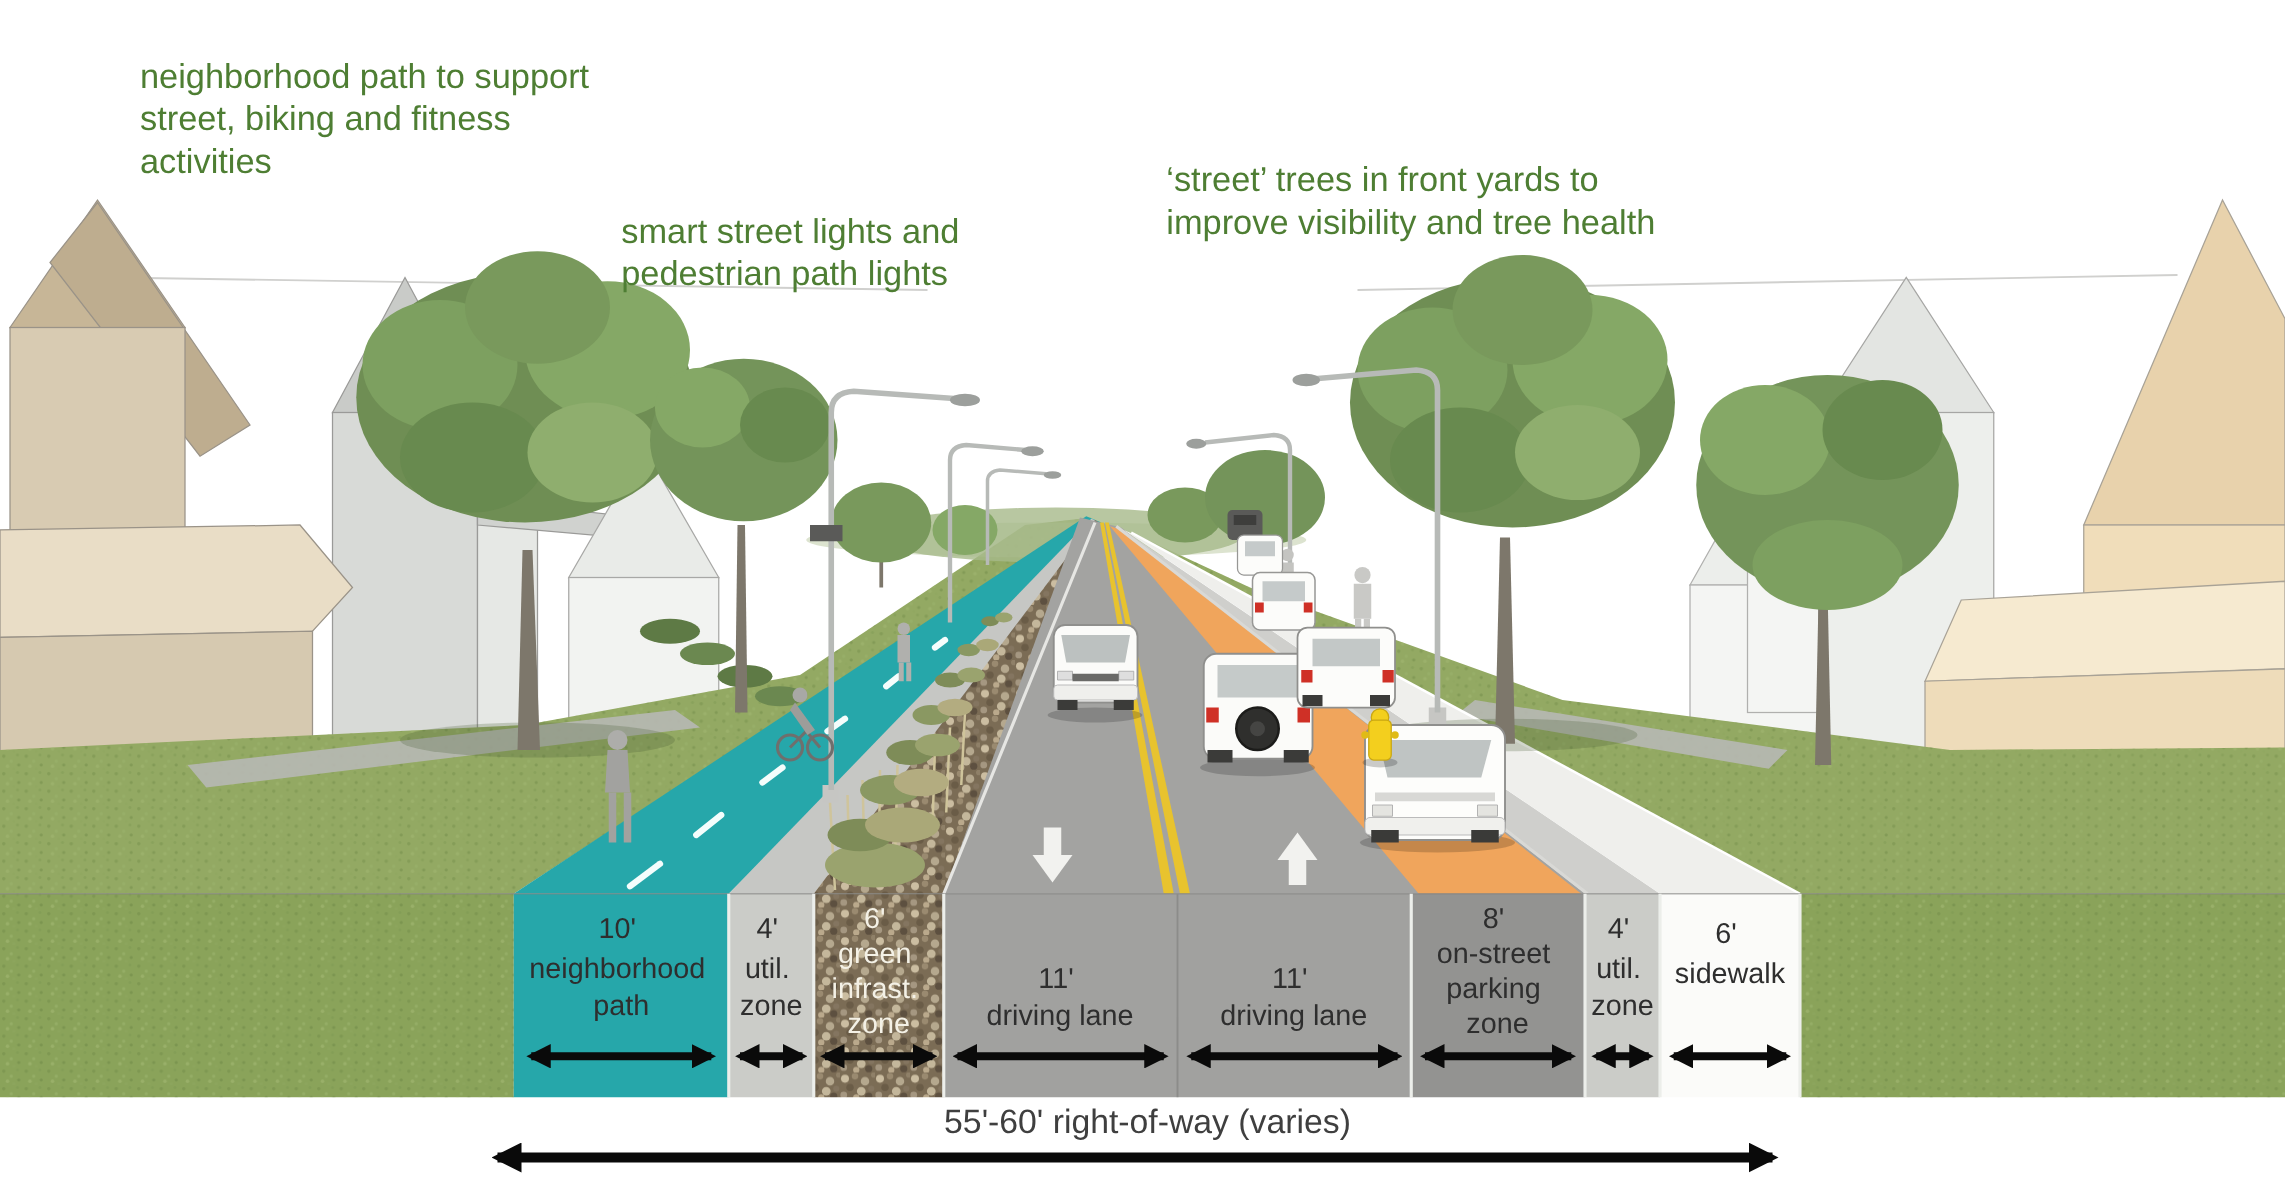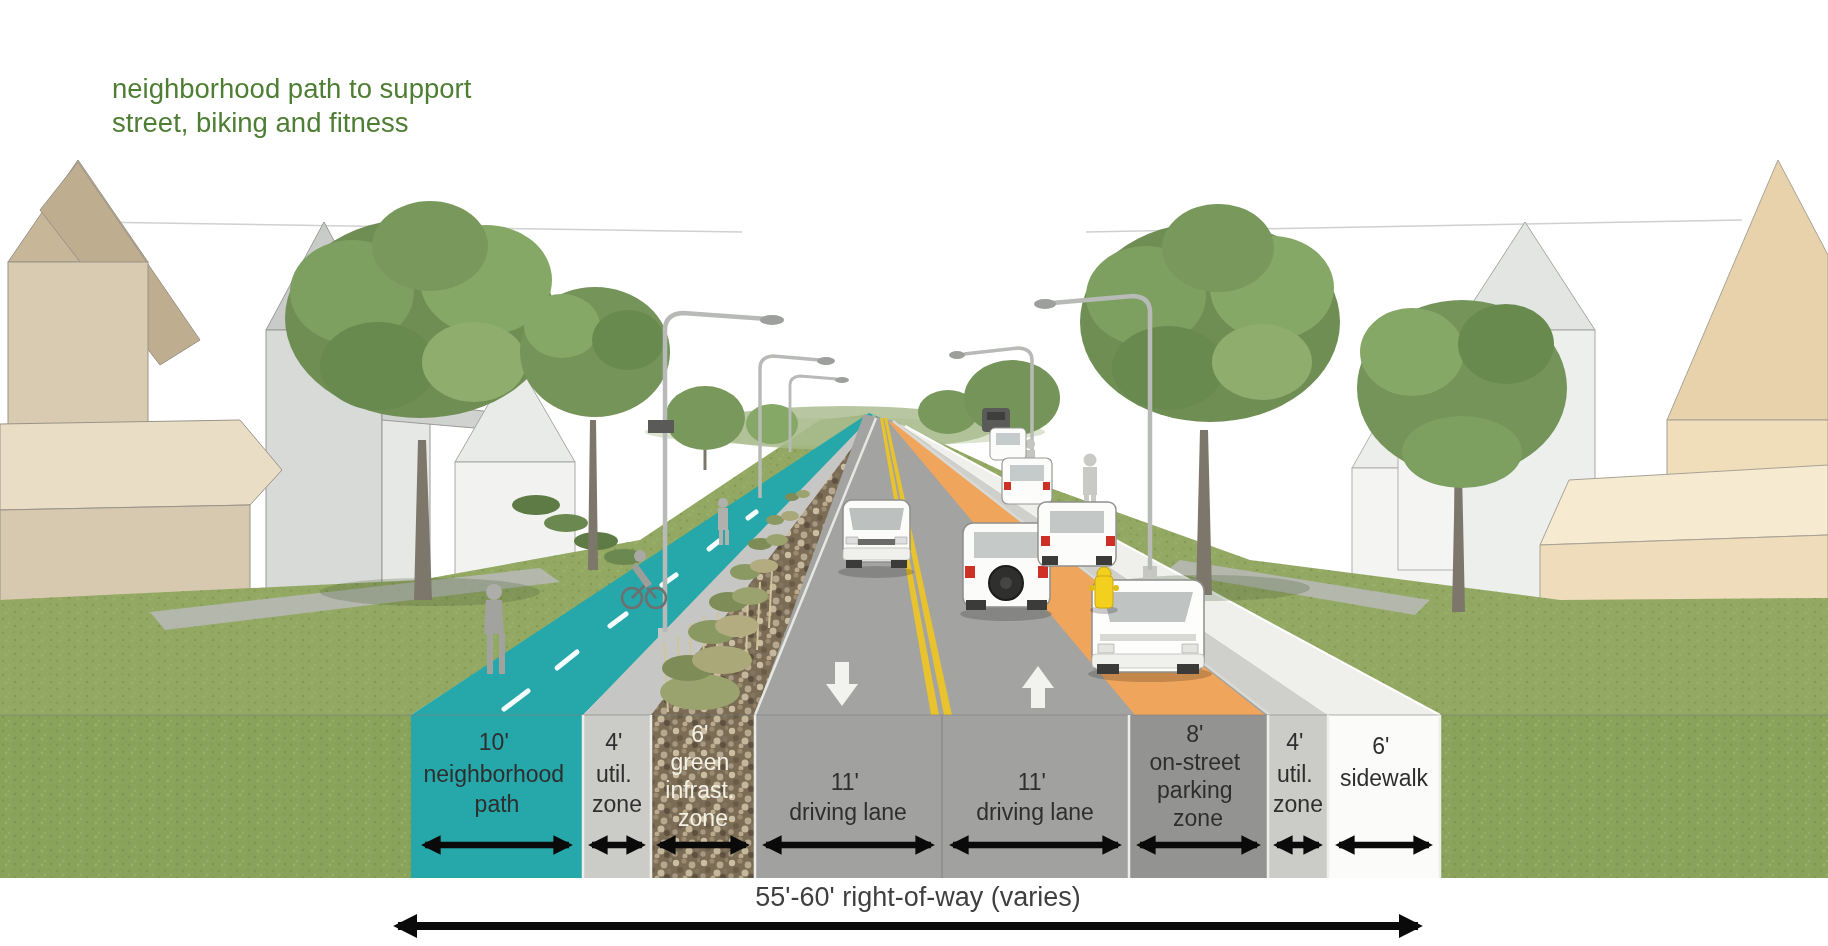--- a/index.html
+++ b/index.html
@@ -400,18 +400,27 @@
     <line x1="1339" y1="845" x2="1429" y2="845" marker-start="url(#ah)" marker-end="url(#ah)"></line>
   </g>
 
   <g>
     <rect x="0" y="878" width="1828" height="68" fill="#ffffff"></rect>
     <text class="row-label" x="918" y="906" text-anchor="middle">55'-60' right-of-way (varies)</text>
     <line x1="398" y1="926" x2="1418" y2="926" stroke="#0a0a0a" stroke-width="8" marker-start="url(#ah)" marker-end="url(#ah)"></line>
   </g>
 </svg>
 
-<div class="annot" style="left:112px;top:72px">
+<div class="annot" style="left:112px;top:44px">
   <span>neighborhood path to support</span>
   <span>street, biking and fitness</span>
+  <span>activities</span>
 </div>
-
+<div class="annot" style="left:497px;top:168px">
+  <span>smart street lights and</span>
+  <span>pedestrian path lights</span>
 </div>
+<div class="annot" style="left:933px;top:127px">
+  <span>‘street’ trees in front yards to</span>
+  <span>improve visibility and tree health</span>
+</div>
+
+</div>
 
 </body></html>

